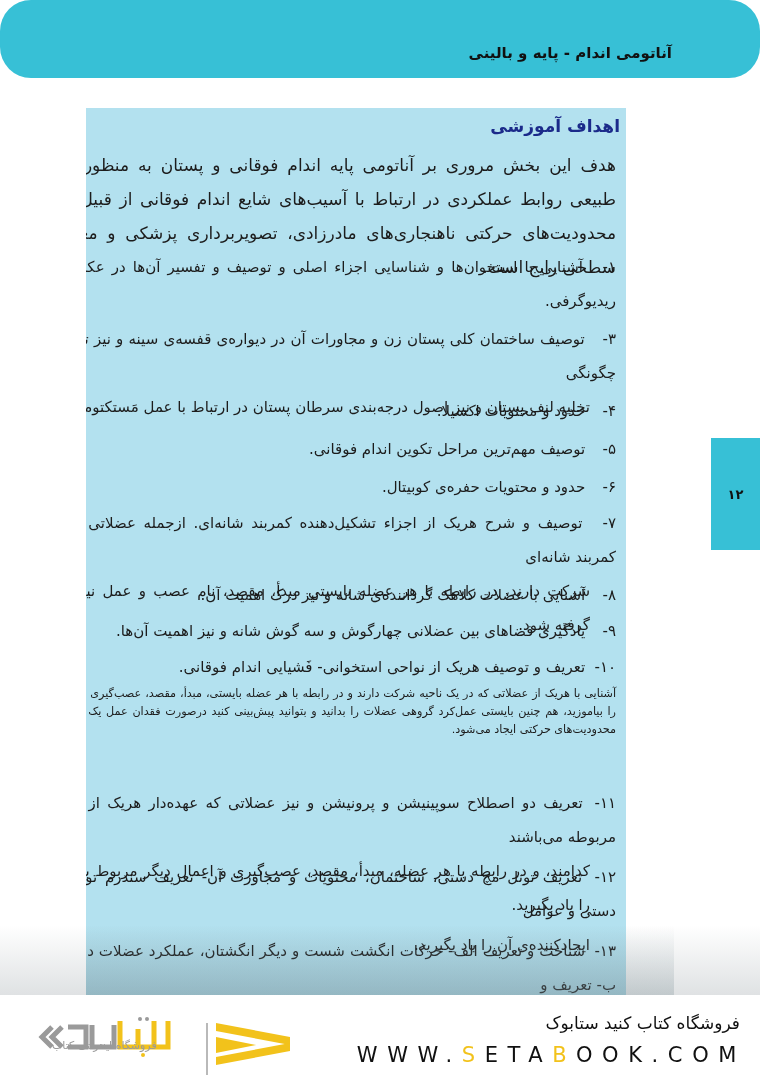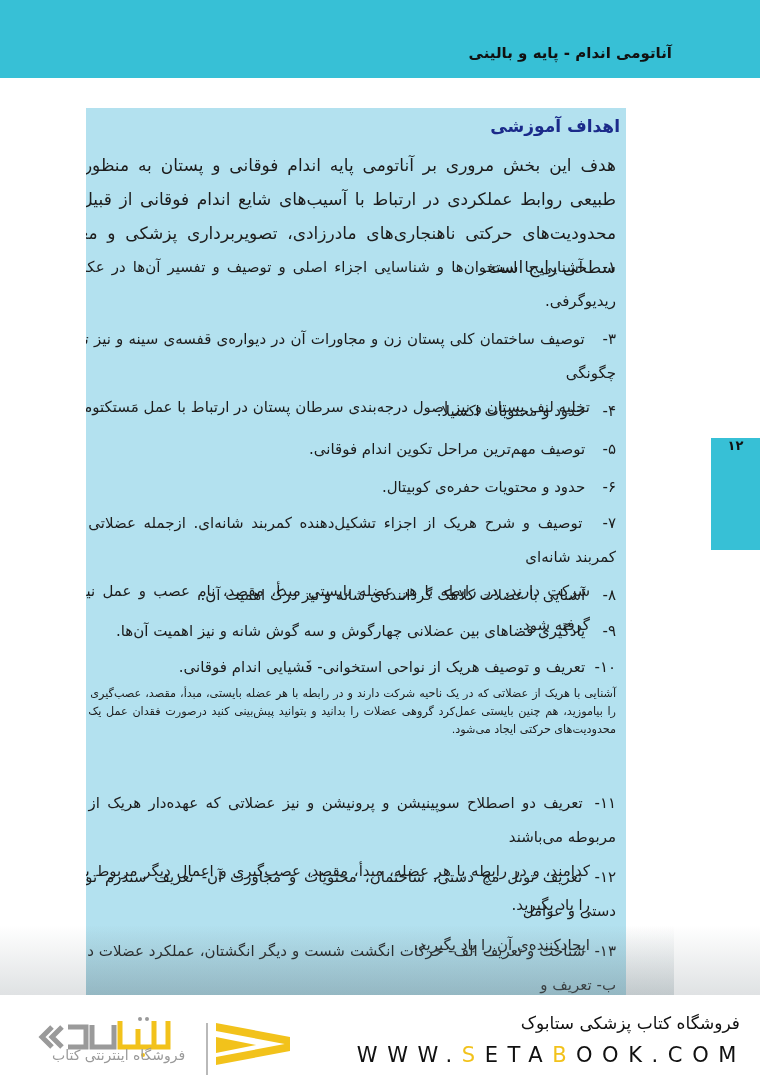--- a/index.html
+++ b/index.html
@@ -2,20 +2,21 @@
 <html lang="fa"><head>
   <meta charset="utf-8">
   <style>
     * { box-sizing: border-box; margin: 0; padding: 0; }
     html, body { width: 760px; height: 1080px; overflow: hidden; background: #ffffff; }
     body { position: relative; font-family: "DejaVu Sans", sans-serif; color: #1a1a1a; }
 
     .top-bar {
       position: absolute; left: 0; top: 0; width: 760px; height: 78px;
       background: #37c0d6;
+      border-radius: 31px;
     }
     .top-bar .running-title {
       position: absolute; right: 88px; top: 44px;
       direction: rtl; font-size: 15px; font-weight: bold; color: #111;
       font-family: "DejaVu Sans", sans-serif;
     }
 
     .content-box {
       position: absolute; left: 86px; top: 108px; width: 540px; height: 887px;
       background: #b3e1ef; direction: rtl; overflow: hidden;
@@ -48,21 +49,21 @@
     }
     .content-shade {
       position: absolute; left: 86px; top: 925px; width: 588px; height: 70px;
       background: linear-gradient(to bottom, rgba(0,0,0,0) 0%, rgba(60,90,100,0.18) 100%);
       pointer-events: none;
     }
 
     .page-tab {
       position: absolute; left: 711px; top: 438px; width: 49px; height: 112px;
       background: #37c0d6;
-      display: flex; justify-content: center;
+      display: flex; align-items: center; justify-content: center;
     }
     .page-tab span { font-size: 13px; font-weight: bold; color: #111; }
 
     .footer {
       position: absolute; left: 0; top: 995px; width: 760px; height: 85px; background: #ffffff;
     }
     .footer .store-name {
       position: absolute; right: 20px; top: 18px; direction: rtl;
       font-size: 17px; color: #111; font-family: "DejaVu Sans", sans-serif;
     }
@@ -72,22 +73,22 @@
       font-family: "DejaVu Sans", sans-serif;
       text-align: right;
     }
     .footer .url .hl { color: #f2c21b; }
 
     .logo { position: absolute; left: 36px; top: 20px; width: 256px; height: 60px; }
     .logo-divider {
       position: absolute; left: 206px; top: 28px; width: 2px; height: 52px; background: #b9b9b9;
     }
     .logo-sub {
-      position: absolute; left: 52px; top: 52px; direction: rtl;
-      font-size: 14px; color: #9a9a9a;
+      position: absolute; left: 52px; top: 44px; direction: rtl;
+      font-size: 11px; color: #9a9a9a;
     }
   </style>
 </head>
 <body>
 
 <div class="top-bar">
   <div class="running-title">آناتومی اندام - پایه و بالینی</div>
 </div>
 
 <div class="content-box">
@@ -184,17 +185,17 @@
       <circle cx="107" cy="40" r="2" fill="#f2c21b"></circle>
 
       <polygon points="180,8 254,22 254,30 180,16" fill="#f2c21b"></polygon>
       <polygon points="180,22 220,30 180,38" fill="#f2c21b"></polygon>
       <polygon points="180,42 254,28 254,36 180,50" fill="#f2c21b"></polygon>
     </svg>
   </div>
   <div class="logo-divider"></div>
   <div class="logo-sub">فروشگاه اینترنتی کتاب</div>
 
-  <div class="store-name">فروشگاه کتاب پزشکی ستابوک</div>
+  <div class="store-name">فروشگاه کتاب کنید ستابوک</div>
   <div class="url">
     <span>WWW.</span><span class="hl">S</span><span>ETA</span><span class="hl">B</span><span>OOK.COM</span>
   </div>
 </div>
 
 </body></html>

